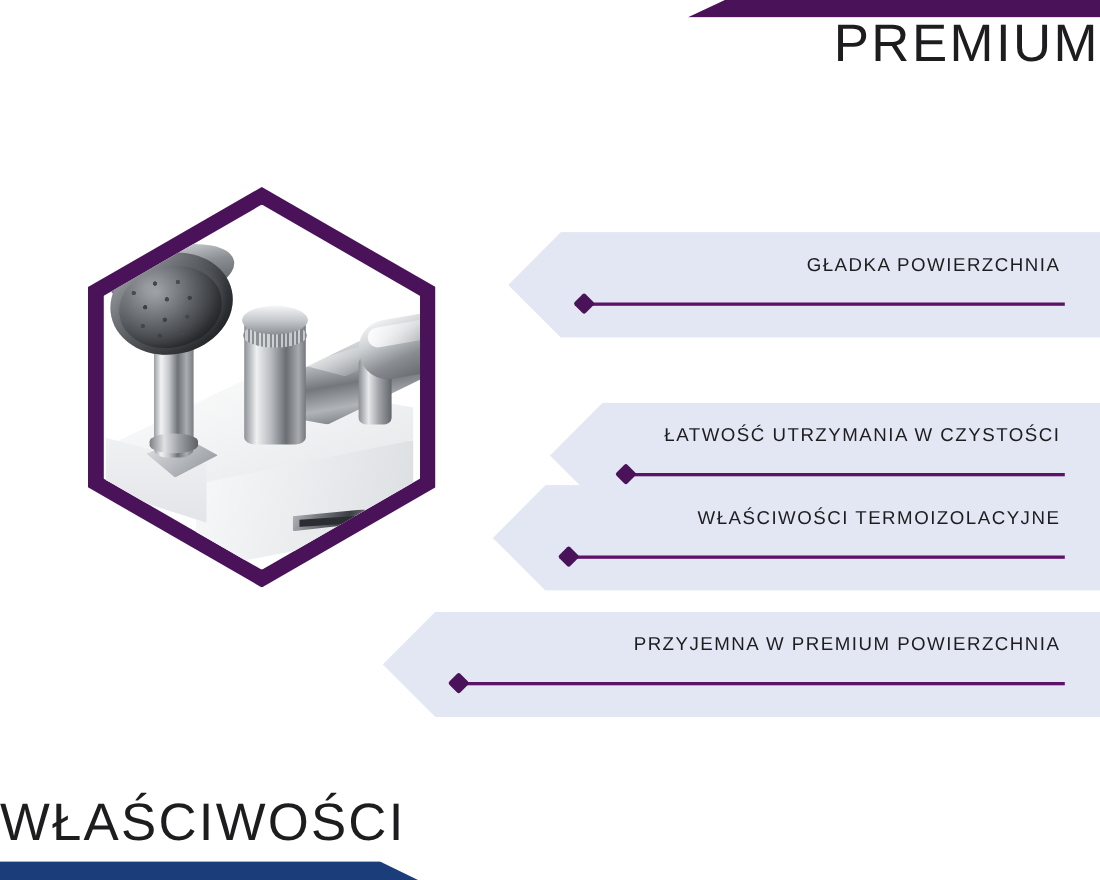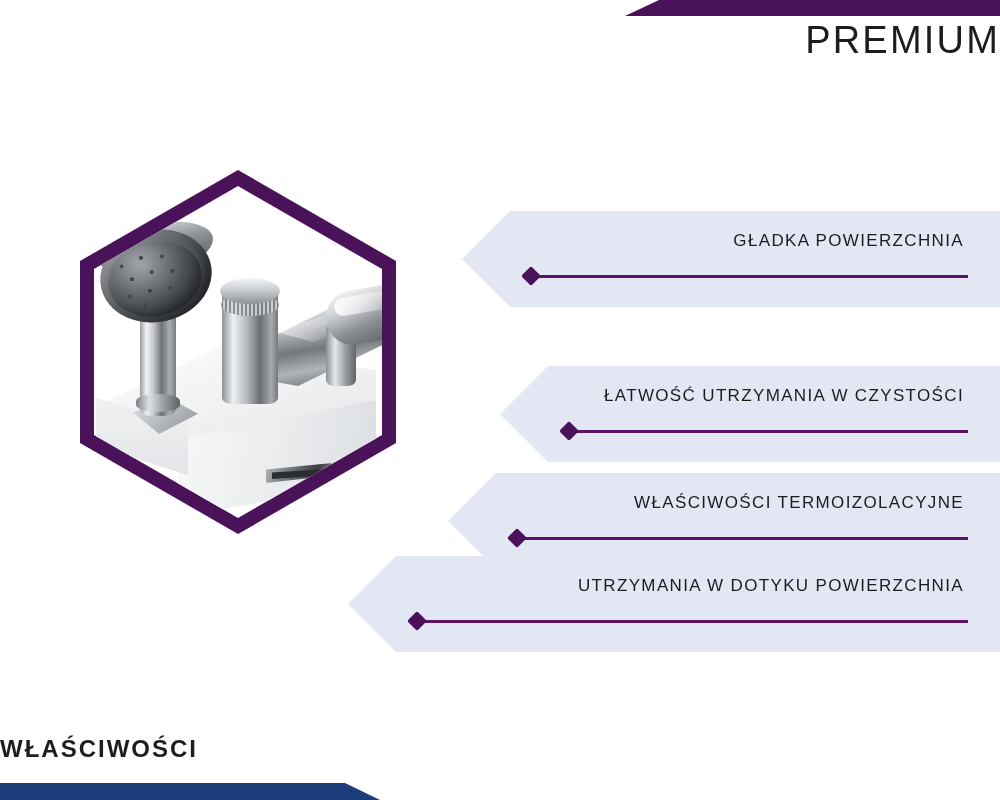--- a/index.html
+++ b/index.html
@@ -33,21 +33,21 @@
     clip-path: polygon(34px 0, 375px 0, 375px 16px, 0 16px);
   }
 
   
   .top-title {
     position: absolute;
     top: 17px;
     right: 0px;
     width: 600px;
     text-align: right;
-    font-size: 38px;
+    font-size: 48px;
     letter-spacing: 2.2px;
     color: #1d1d20;
     font-weight: 400;
     line-height: 46px;
     white-space: nowrap;
   }
 
   
   .hex-wrap {
     position: absolute;
@@ -279,34 +279,33 @@
     top: 58px;
     width: 14px;
     height: 14px;
     background: #4A1259;
     transform: rotate(45deg);
     border-radius: 2px;
   }
 
   #feature-0 { top: 211px; width: 538px; }
   #feature-1 { top: 326px; width: 500px; margin-top: 40px; }
-  #feature-2 { top: 441px; width: 552px; margin-top: 32px; }
+  #feature-2 { top: 441px; width: 552px; }
   #feature-3 { top: 556px; width: 652px; }
 
   
   .bottom-title {
     position: absolute;
     left: 0px;
     bottom: 30px;
-    font-size: 24px;
+    font-size: 48px;
     letter-spacing: 2px;
     color: #1d1d20;
     line-height: 42px;
     white-space: nowrap;
-    font-weight: bold;
   }
   .bottom-ribbon-shape {
     position: absolute;
     bottom: 0;
     left: 0;
     width: 380px;
     height: 17px;
     background: #1B3D7A;
     clip-path: polygon(0 0, 345px 0, 380px 17px, 0 17px);
   }
@@ -363,19 +362,19 @@
 
 <div class="feature" id="feature-2">
   <div class="feature-bg"></div>
   <div class="feature-label">WŁAŚCIWOŚCI TERMOIZOLACYJNE</div>
   <div class="feature-rule"></div>
   <div class="feature-diamond"></div>
 </div>
 
 <div class="feature" id="feature-3">
   <div class="feature-bg"></div>
-  <div class="feature-label">UTRZYMANIA W DOTYKU POWIERZCHNIA</div>
+  <div class="feature-label">PRZYJEMNA W PREMIUM POWIERZCHNIA</div>
   <div class="feature-rule"></div>
   <div class="feature-diamond"></div>
 </div>
 
 <div class="bottom-title">WŁAŚCIWOŚCI</div>
 <div class="bottom-ribbon-shape"></div>
 
 </body></html>

